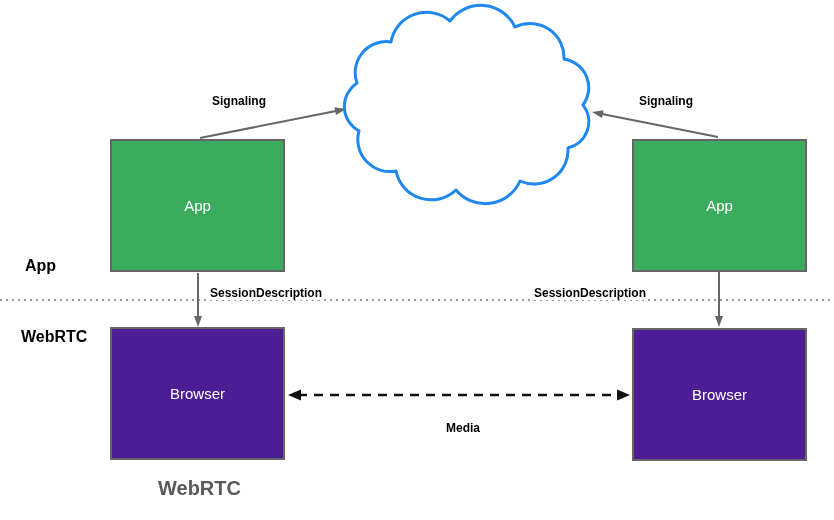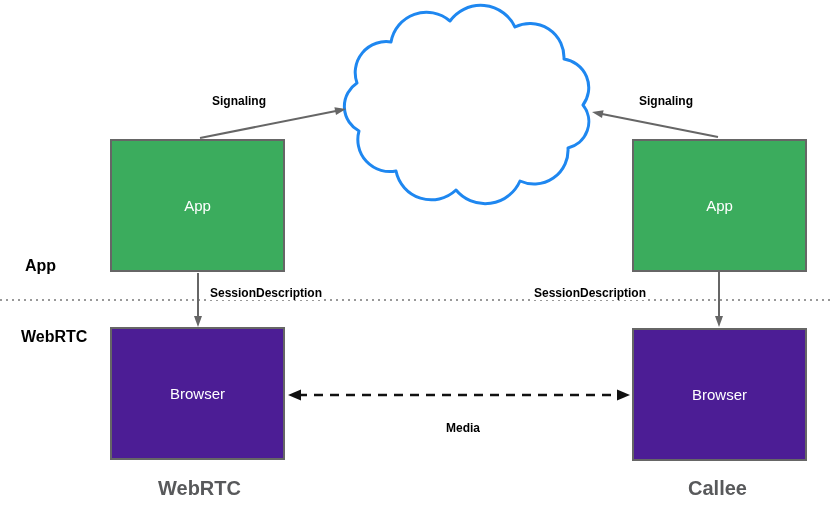--- a/index.html
+++ b/index.html
@@ -114,15 +114,14 @@
   <div class="edge-label" style="left:532px;top:286px;">SessionDescription</div>
 
   <div class="edge-label" style="left:411px;top:421px;width:100px;background:transparent;">Media</div>
 
   <div class="layer-label" style="left:25px;top:257px;">App</div>
 
   <div class="layer-label" style="left:21px;top:328px;">WebRTC</div>
 
   <div class="role-label" style="left:112px;top:477px;">WebRTC</div>
 
-  <div class="role-label" style="left:630px;top:477px;">Callee</div>
 
 </div>
 
 </body></html>

